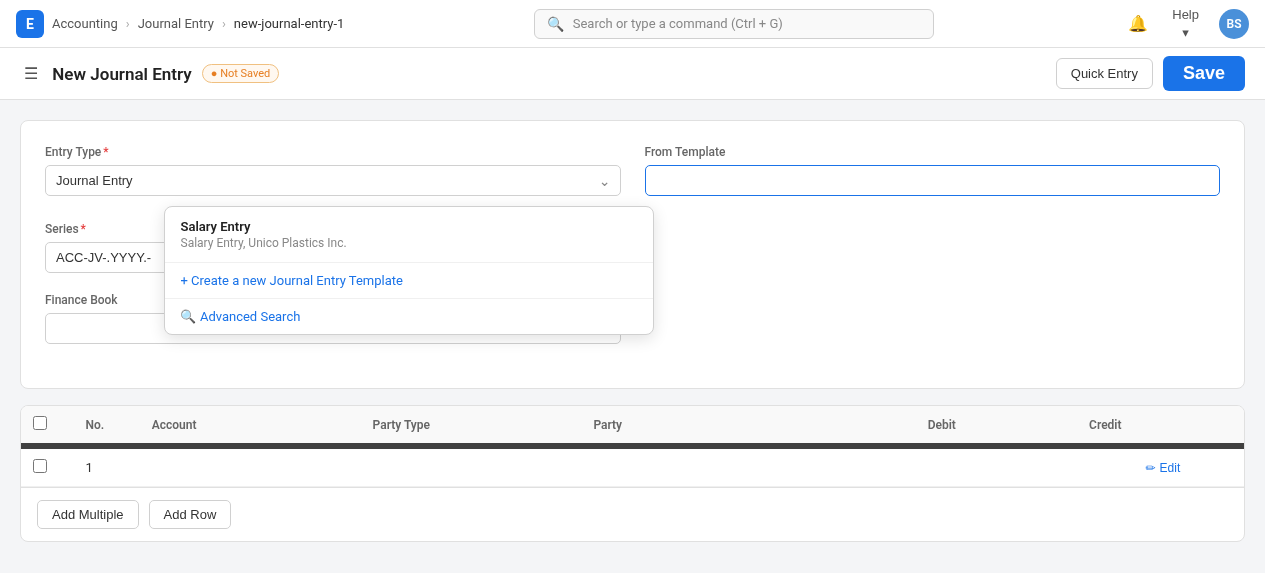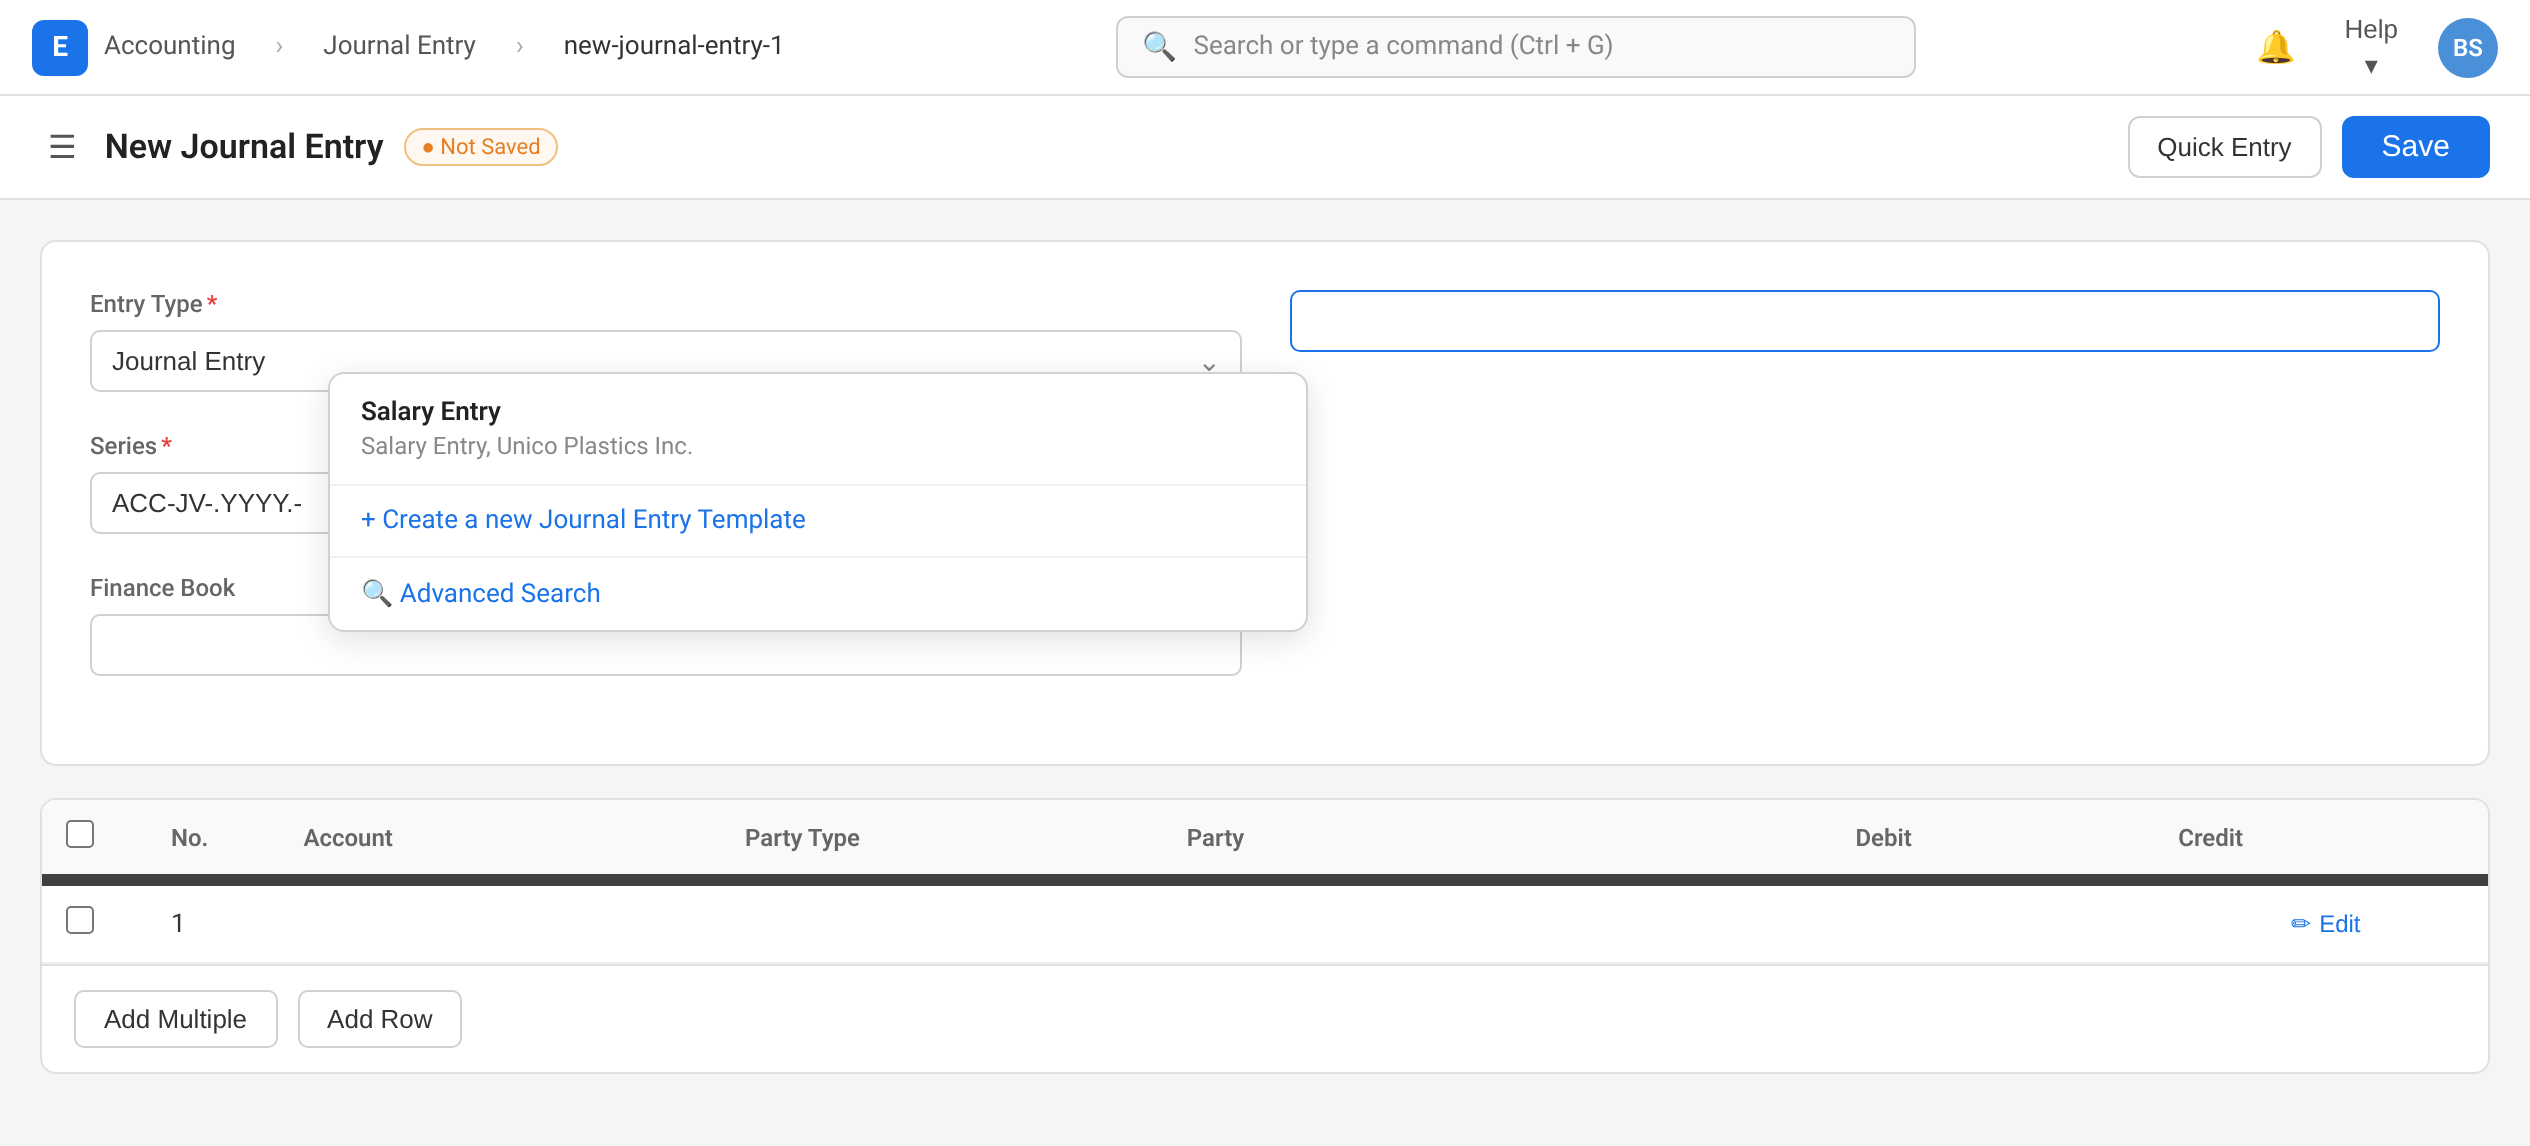--- a/index.html
+++ b/index.html
@@ -10,21 +10,21 @@
       display: flex; align-items: center; justify-content: space-between;
       background: #fff; border-bottom: 1px solid #e0e0e0;
       height: 48px; padding: 0 16px;
     }
     .navbar-left { display: flex; align-items: center; gap: 8px; }
     .app-icon {
       width: 28px; height: 28px; background: #1a73e8; border-radius: 6px;
       display: flex; align-items: center; justify-content: center;
       color: #fff; font-weight: bold; font-size: 14px; flex-shrink: 0;
     }
-    .breadcrumb { display: flex; align-items: center; gap: 20px; color: #555; font-size: 13px; }
+    .breadcrumb { display: flex; align-items: center; gap: 8px; color: #555; font-size: 13px; }
     .breadcrumb-sep { color: #aaa; }
     .breadcrumb-item { color: #555; cursor: pointer; }
     .breadcrumb-current { color: #333; }
 
     .navbar-center { flex: 1; max-width: 400px; margin: 0 32px; }
     .search-box {
       display: flex; align-items: center; gap: 8px;
       border: 1px solid #d0d0d0; border-radius: 6px;
       padding: 6px 12px; background: #f9f9f9; color: #888; font-size: 13px; width: 100%;
       cursor: text;
@@ -56,21 +56,21 @@
       font-size: 11px; color: #e67e22; background: #fff8f0;
       border: 1px solid #f0c080; border-radius: 10px; padding: 2px 8px;
     }
     .page-header-right { display: flex; align-items: center; gap: 10px; }
     .quick-entry-btn {
       background: #fff; border: 1px solid #d0d0d0; border-radius: 6px;
       padding: 7px 14px; font-size: 13px; color: #333; cursor: pointer;
     }
     .save-btn {
       background: #1a73e8; border: none; border-radius: 6px;
-      padding: 7px 20px; font-size: 15px; color: #fff; cursor: pointer; font-weight: 400;
+      padding: 7px 20px; font-size: 18px; color: #fff; cursor: pointer; font-weight: 700;
     }
 
     
     .main-content { padding: 20px 20px 0 20px; overflow-y: auto; height: calc(573px - 48px - 52px); }
 
     
     .form-card {
       background: #fff; border: 1px solid #e0e0e0; border-radius: 8px;
       padding: 24px; margin-bottom: 16px; position: relative;
     }
@@ -206,20 +206,21 @@
             <option>Bank Entry</option>
             <option>Cash Entry</option>
             <option>Credit Card Entry</option>
             <option>Contra Entry</option>
             <option>Excise Entry</option>
           </select>
         </div>
       </div>
 
       <div class="form-group">
+        <label class="form-label">From Template</label>
         <input class="from-template-input" type="text" value="" style="">
 
         <div style="position:relative;">
           <div class="dropdown-overlay" style="top: 4px; right: -24px; left: -481px; width: 490px;">
             <div class="dropdown-item">
               <div class="dropdown-item-title">Salary Entry</div>
               <div class="dropdown-item-sub">Salary Entry, Unico Plastics Inc.</div>
             </div>
             <div class="dropdown-action">+ Create a new Journal Entry Template</div>
             <div class="dropdown-action">🔍 Advanced Search</div>

